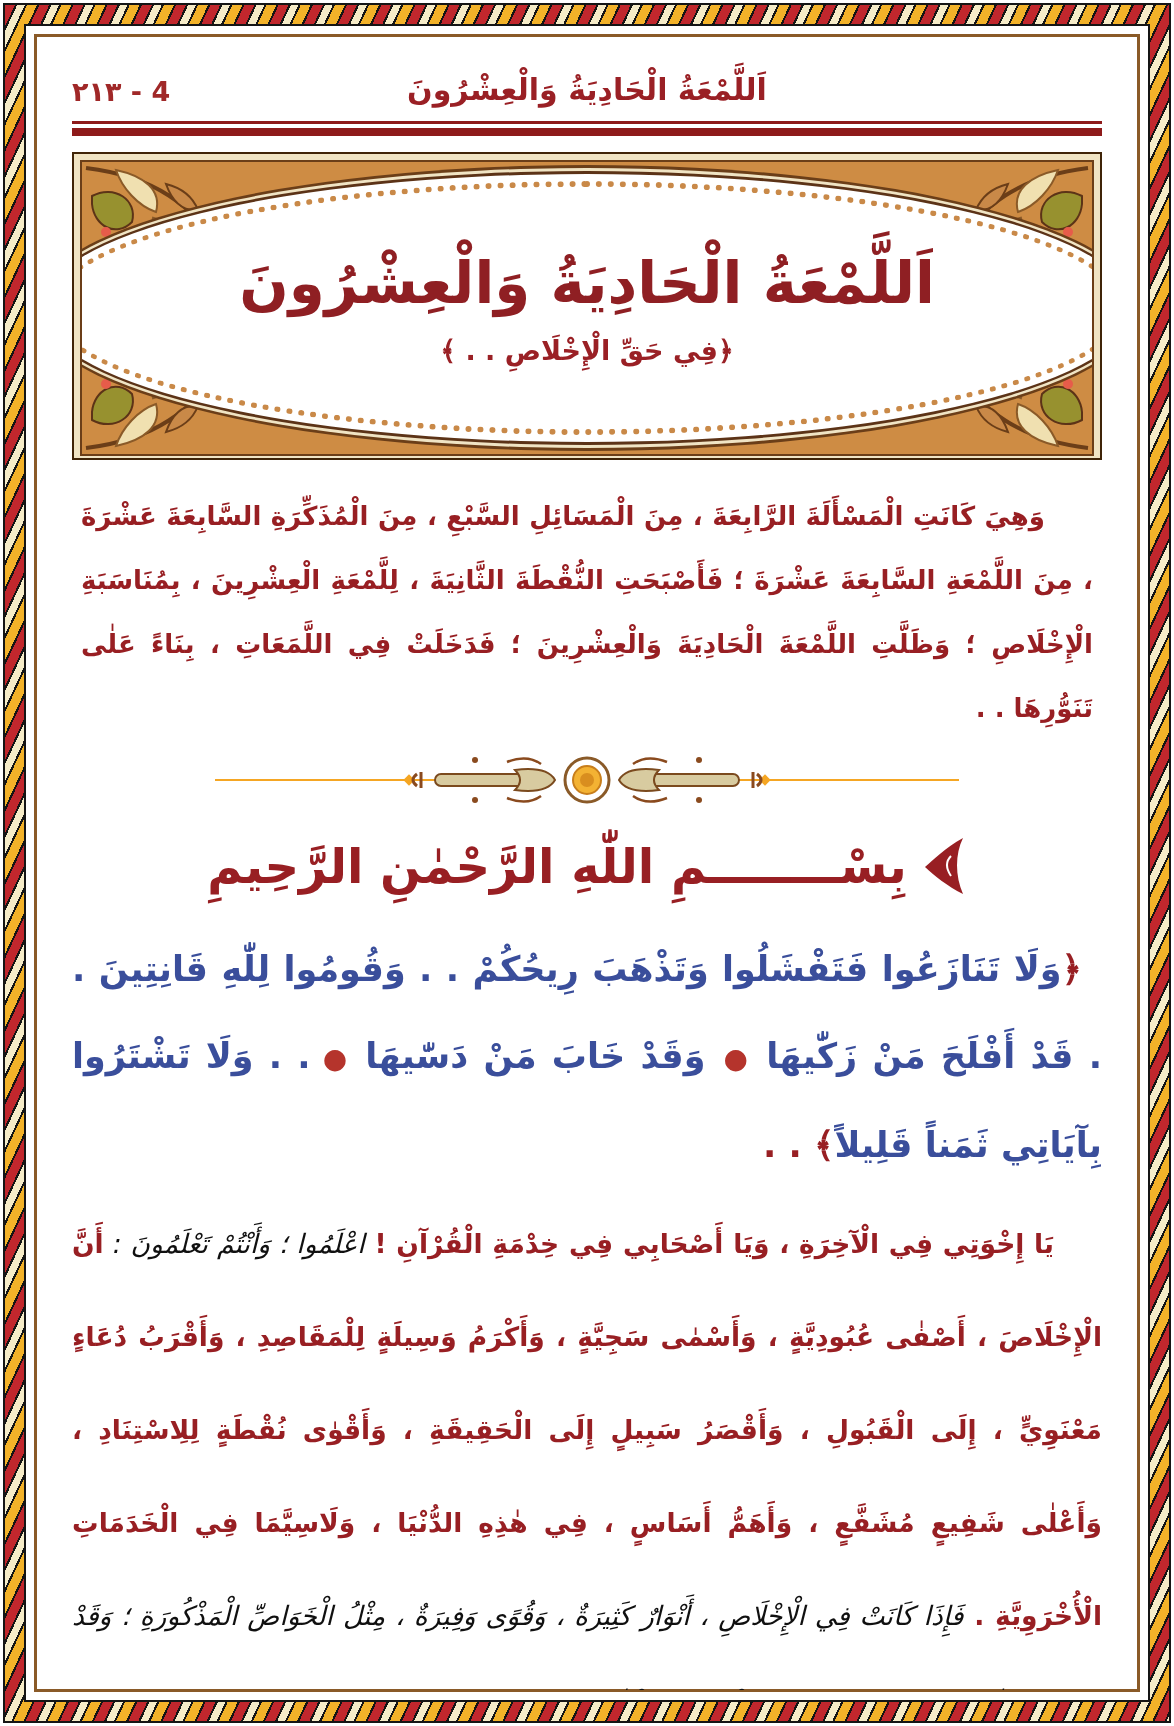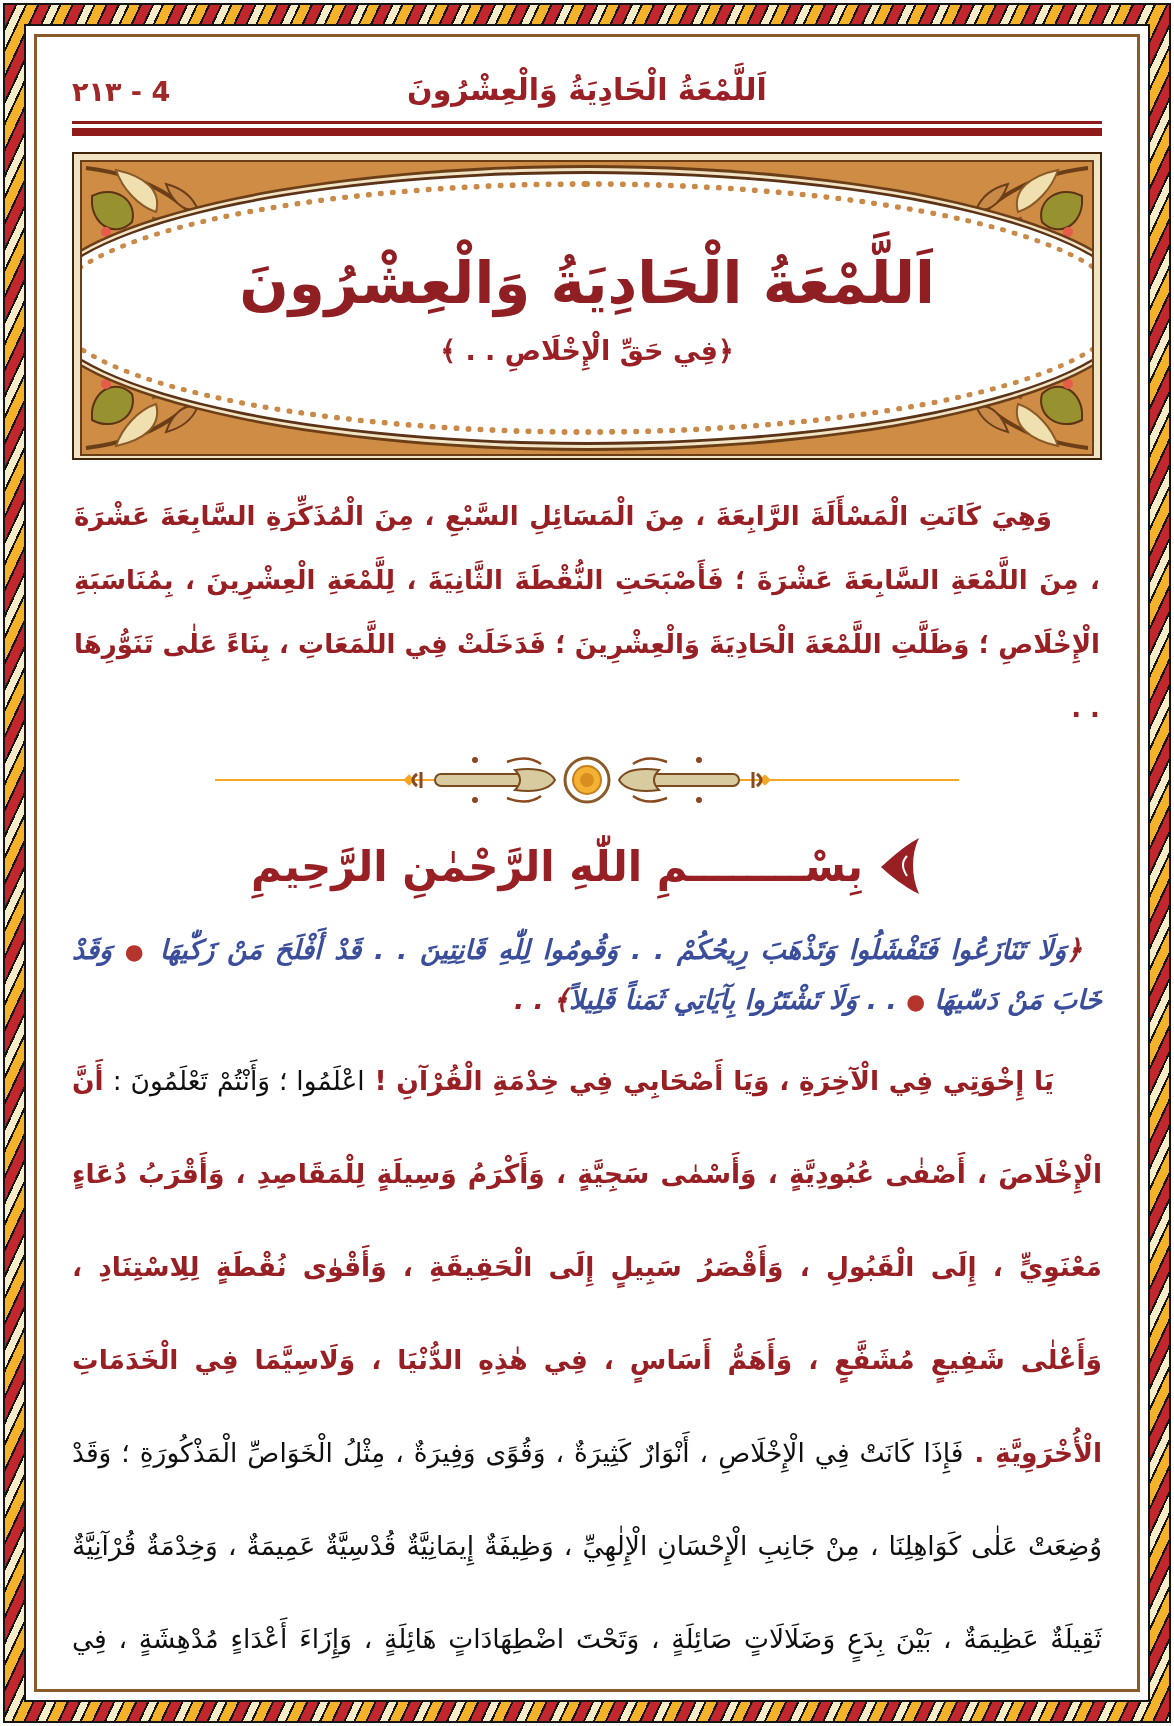--- a/index.html
+++ b/index.html
@@ -38,34 +38,34 @@
   .oval{
     position:absolute;top:9px;bottom:9px;left:-44px;right:-44px;border-radius:50%;
     background:#fff;border:3px solid #5C3317;
     box-shadow:0 0 0 3px #F0E4C4,0 0 0 6px #6B3E18;
     display:flex;flex-direction:column;align-items:center;justify-content:center;
   }
   .oval::before{content:"";position:absolute;inset:7px;border-radius:50%;border:6px dotted #C98948;}
   .chapter-title{margin:0;color:#8F1F23;font-weight:700;font-size:58px;line-height:1.15;text-align:center;}
   .chapter-subtitle{margin-top:18px;color:#9A2025;font-weight:700;font-size:27px;text-align:left;}
   
-  .intro{margin:24px 2px 0;color:#981F23;font-weight:700;font-size:26px;line-height:64px;
+  .intro{margin:24px 9px 0;color:#981F23;font-weight:700;font-size:26px;line-height:64px;
          text-align:justify;text-indent:48px;}
   .intro2{margin:0;text-indent:72px;text-align:right;}
   .divider{margin:12px auto 0;width:760px;display:block;}
   .basmala{margin-top:6px;text-align:center;color:#981F23;height:104px;
            display:flex;align-items:center;justify-content:center;gap:14px;}
-  .basmala-text{font-size:42px;font-weight:700;white-space:nowrap;}
-  .verse{margin:8px 0 0;font-size:27px;line-height:48px;text-align:justify;text-indent:20px;font-style:italic;}
+  .basmala-text{font-size:48px;font-weight:700;white-space:nowrap;}
+  .verse{margin:8px 0 0;font-size:35px;line-height:87px;text-align:justify;text-indent:20px;}
   .verse .blue{color:#3A4E9B;font-weight:700;}
   .verse .red,.body-par .red{color:#981F23;font-weight:700;}
   .vmark{color:#B5342C;font-size:0.8em;font-weight:700;}
   .body-par{margin:8px 0 0;font-size:26.5px;line-height:93px;text-align:justify;
             text-align-last:justify;-moz-text-align-last:justify;text-indent:48px;}
-  .body-par .black{color:#101010;font-weight:400;}
+  .body-par .black{color:#101010;font-weight:400;font-style:italic;}
 </style>
 </head>
 <body>
 
 <div class="page">
   <div class="chain">
     <div class="chain-inner"></div>
     <div class="brown-line"></div>
   </div>
 

